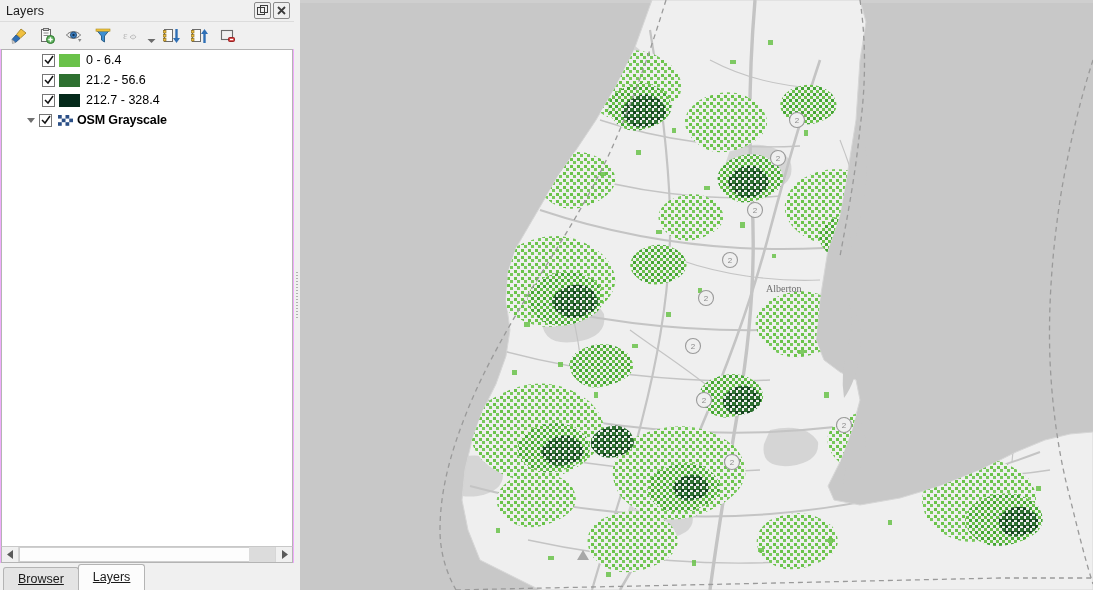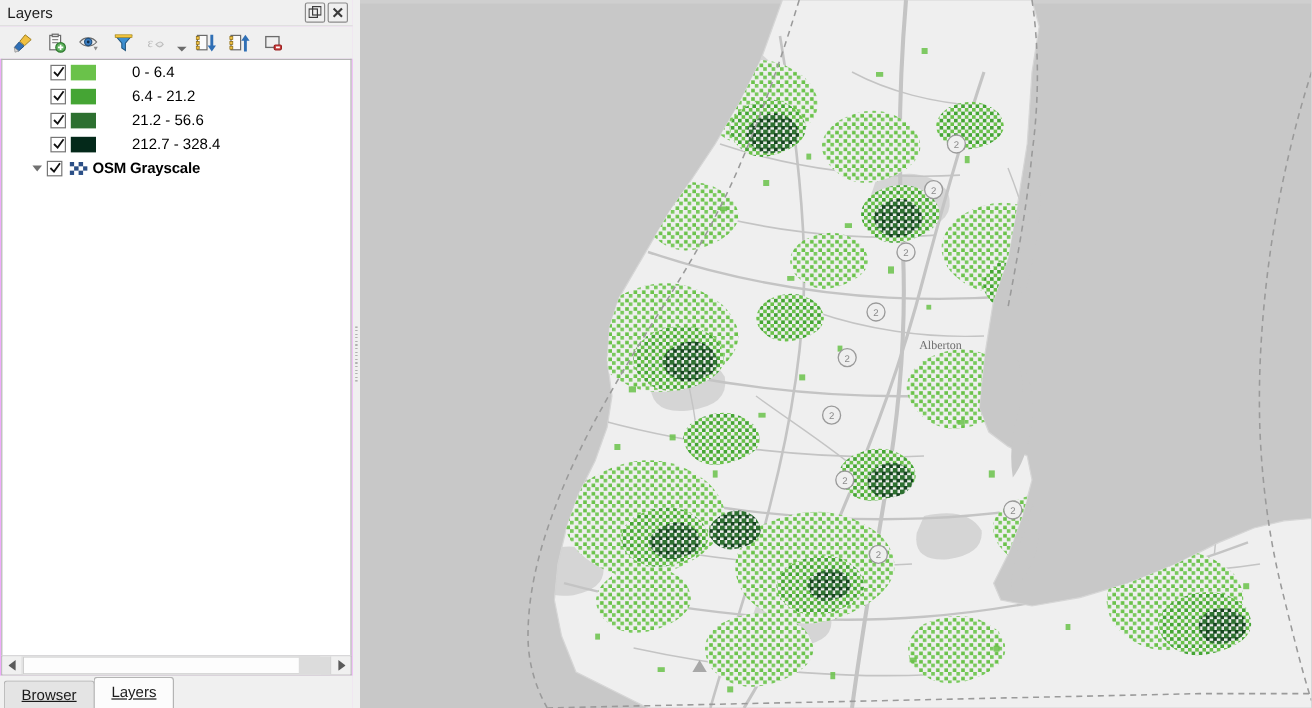--- a/index.html
+++ b/index.html
@@ -72,21 +72,21 @@
   }
   .layer-label.plain{text-decoration:none;}
   .filter-badge{
     width:15px;height:15px;border:1px solid #9a9a9a;background:#fafafa;
     display:inline-flex;align-items:center;justify-content:center;
     vertical-align:middle;margin:0 1px;flex:0 0 auto;
   }
   .tail-char{font-size:12.5px;font-weight:bold;text-decoration:underline;}
   .legend-row{padding-left:40px;}
   .swatch{width:21px;height:13px;margin-right:6px;flex:0 0 auto;}
-  .legend-text{font-size:12.5px;color:#000;margin-left:24px;}
+  .legend-text{font-size:12.5px;color:#000;}
   .hidden-ovf{overflow:hidden;}
 
   
   #hscroll{
     height:17px;background:#f0f0f0;border:1px solid #b4b4b4;border-top:1px solid #c8c8c8;
     margin:0 1px;display:flex;align-items:stretch;box-sizing:border-box;
   }
   .sb-arrow{
     width:16px;background:#f0f0f0;display:flex;align-items:center;justify-content:center;
     border-right:1px solid #d6d6d6;
@@ -230,29 +230,20 @@
       <div class="row legend-row">
         <span class="cb">
           <svg width="10" height="10" viewBox="0 0 10 10">
               <path d="M1 5 L4 8 L9 1" stroke="#111" stroke-width="1.5" fill="none"></path>
             </svg>
         </span>
         <span class="swatch" style="background:#6ac24a"></span>
         <span class="legend-text">0 - 6.4</span>
       </div>
 
-      <div class="row legend-row">
-        <span class="cb">
-          <svg width="10" height="10" viewBox="0 0 10 10">
-              <path d="M1 5 L4 8 L9 1" stroke="#111" stroke-width="1.5" fill="none"></path>
-            </svg>
-        </span>
-        <span class="swatch" style="background:#45a534"></span>
-        <span class="legend-text">6.4 - 21.2</span>
-      </div>
 
       <div class="row legend-row">
         <span class="cb">
           <svg width="10" height="10" viewBox="0 0 10 10">
               <path d="M1 5 L4 8 L9 1" stroke="#111" stroke-width="1.5" fill="none"></path>
             </svg>
         </span>
         <span class="swatch" style="background:#2d7030"></span>
         <span class="legend-text">21.2 - 56.6</span>
       </div>

